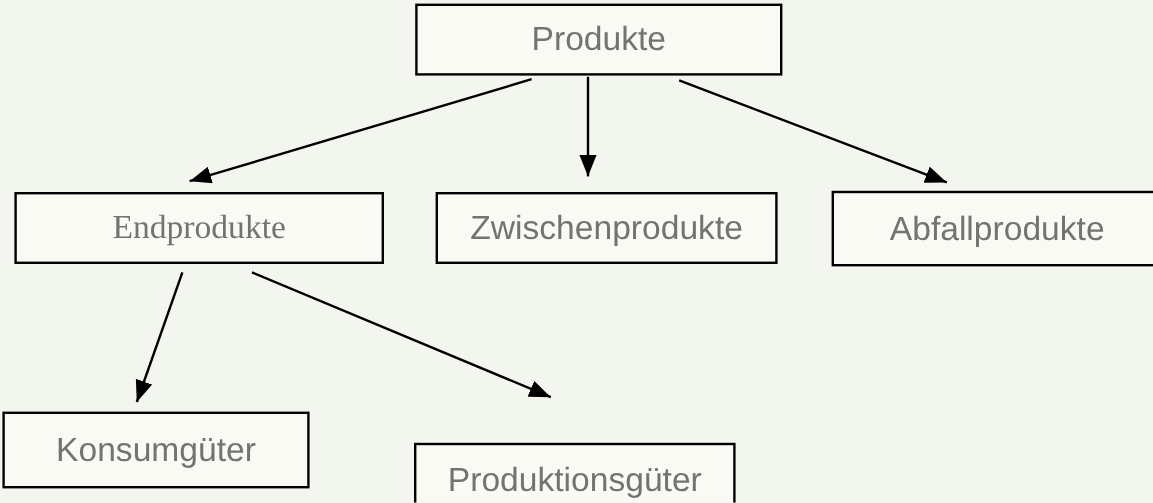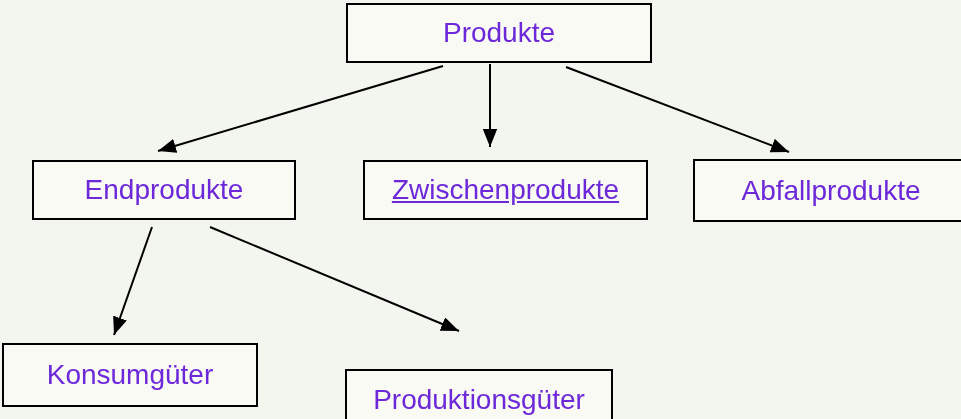--- a/index.html
+++ b/index.html
@@ -24,26 +24,26 @@
   }
   .node {
     position: absolute;
     box-sizing: border-box;
     border: 2px solid #000000;
     background: #f8faf3;
     display: flex;
     align-items: center;
     justify-content: center;
     font-size: 28px;
-    color: #6d28d9;
+    color: #737373;
     white-space: nowrap;
   }
   .node-produkte          { left: 346px; top: 3px;   width: 306px; height: 60px; }
-  .node-endprodukte       { left: 32px;  top: 160px; width: 264px; height: 60px; }
-  .node-zwischenprodukte  { left: 363px; top: 160px; width: 285px; height: 60px; text-decoration: underline; }
+  .node-endprodukte       { left: 12px;  top: 160px; width: 308px; height: 60px; font-family: Liberation Serif, serif; }
+  .node-zwischenprodukte  { left: 363px; top: 160px; width: 285px; height: 60px; }
   .node-abfallprodukte    { left: 693px; top: 159px; width: 276px; height: 63px; }
   .node-konsumgueter      { left: 2px;   top: 343px; width: 256px; height: 64px; }
   .node-produktionsgueter { left: 345px; top: 344px; width: 268px; height: 61px; margin-top: 25px; }
 </style>
 </head>
 <body>
 
 <div class="canvas">
 
   <svg class="edges" viewBox="0 0 961 419" xmlns="http://www.w3.org/2000/svg">

